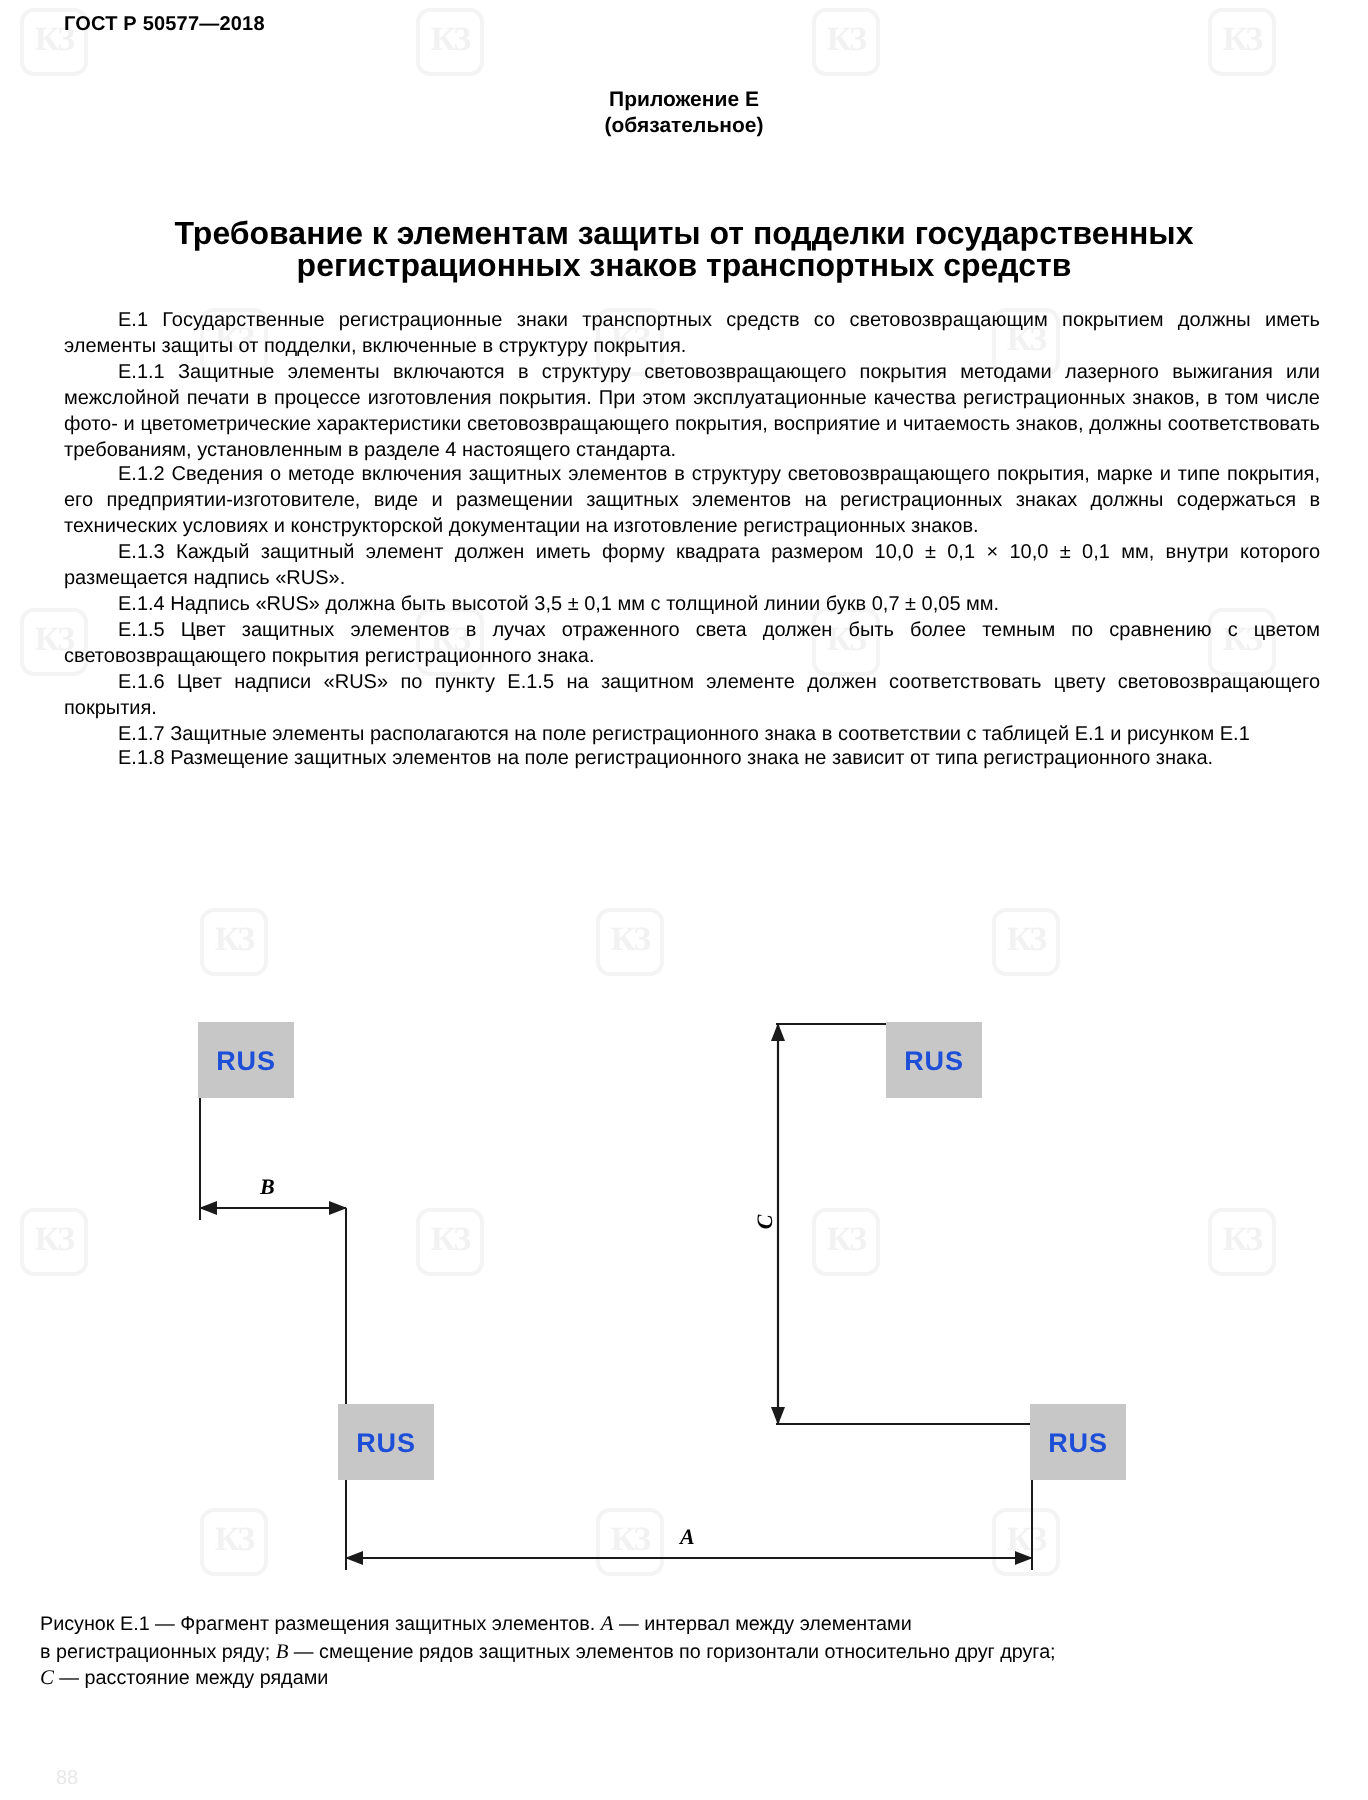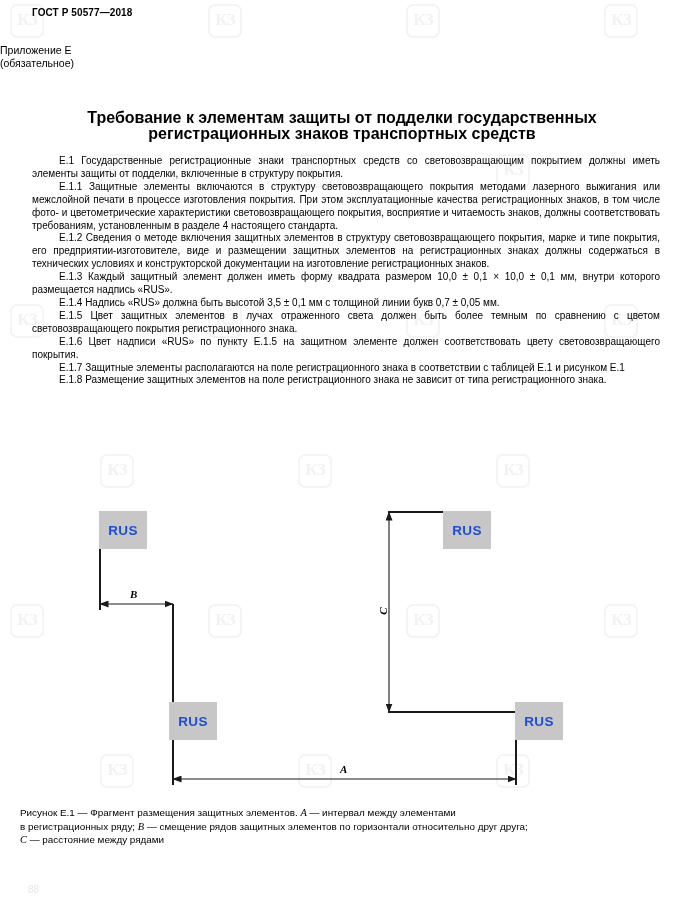--- a/index.html
+++ b/index.html
@@ -53,23 +53,24 @@
     font-size: 10px;
     font-weight: bold;
     letter-spacing: 0.1px;
   }
 
   .appendix-block {
     position: absolute;
     left: 0;
     right: 0;
     top: 44px;
-    text-align: left;
+    text-align: center;
     font-size: 10.5px;
     line-height: 13px;
+    font-weight: bold;
   }
 
   .doc-title {
     position: absolute;
     left: 62px;
     width: 560px;
     top: 110px;
     text-align: center;
     font-size: 16px;
     font-weight: bold;

